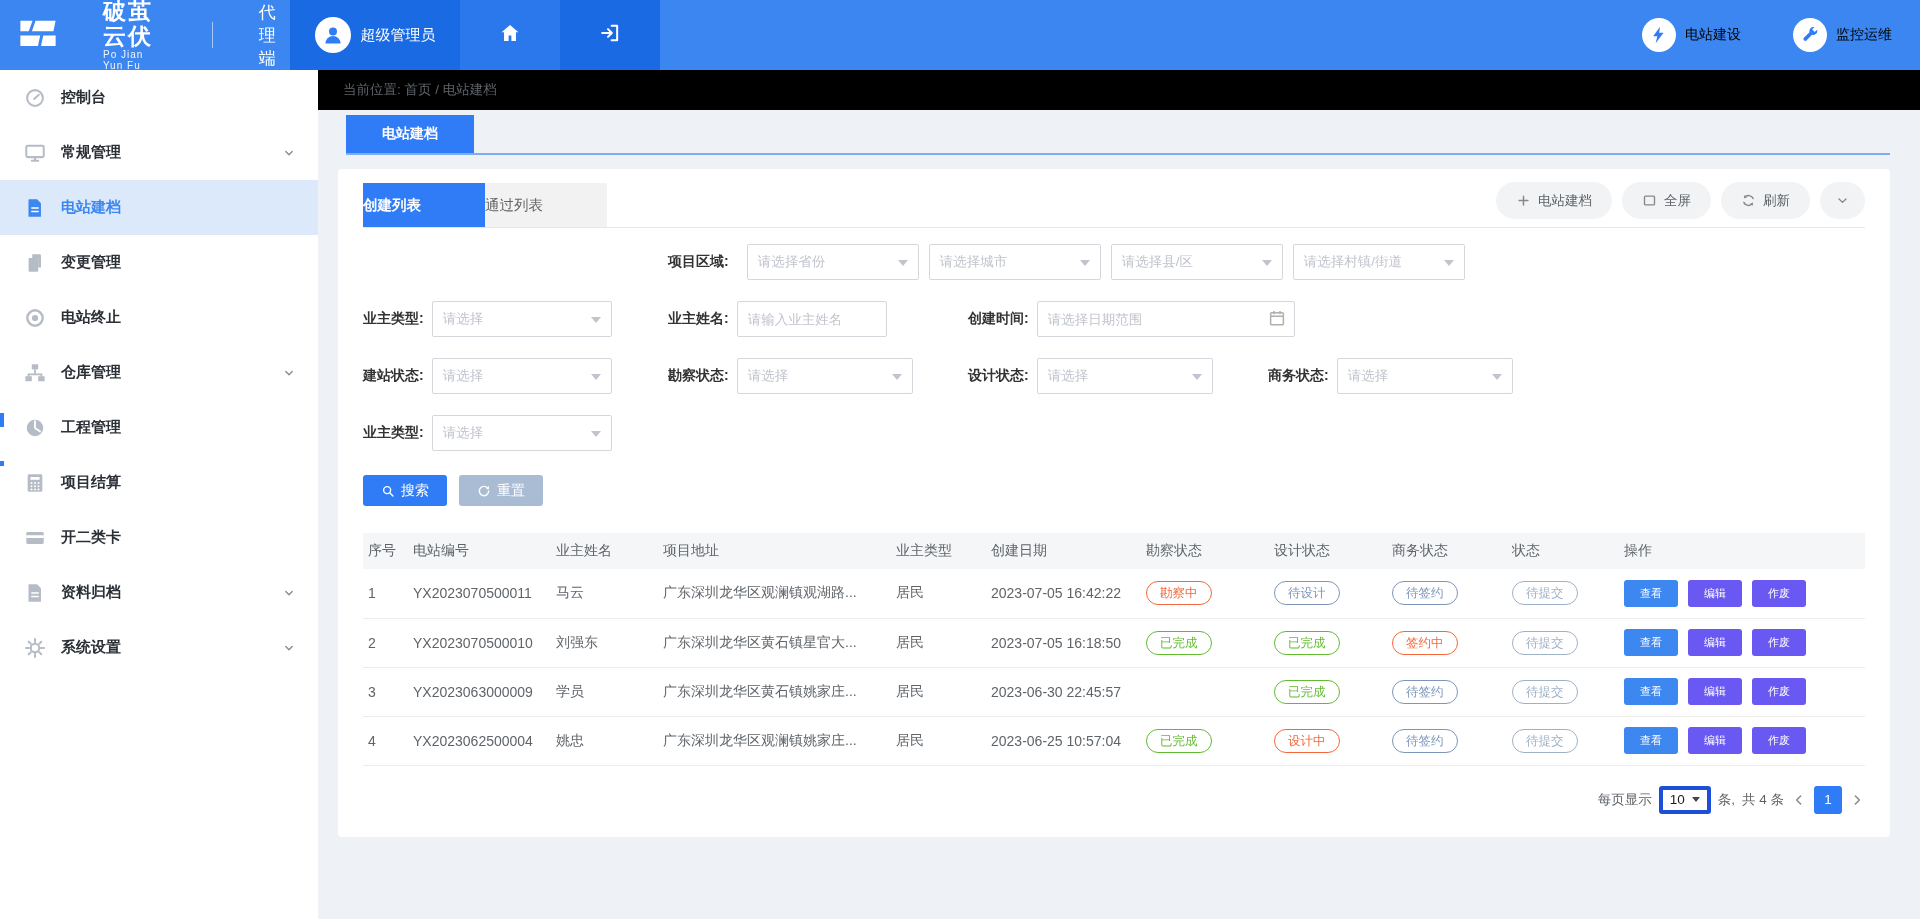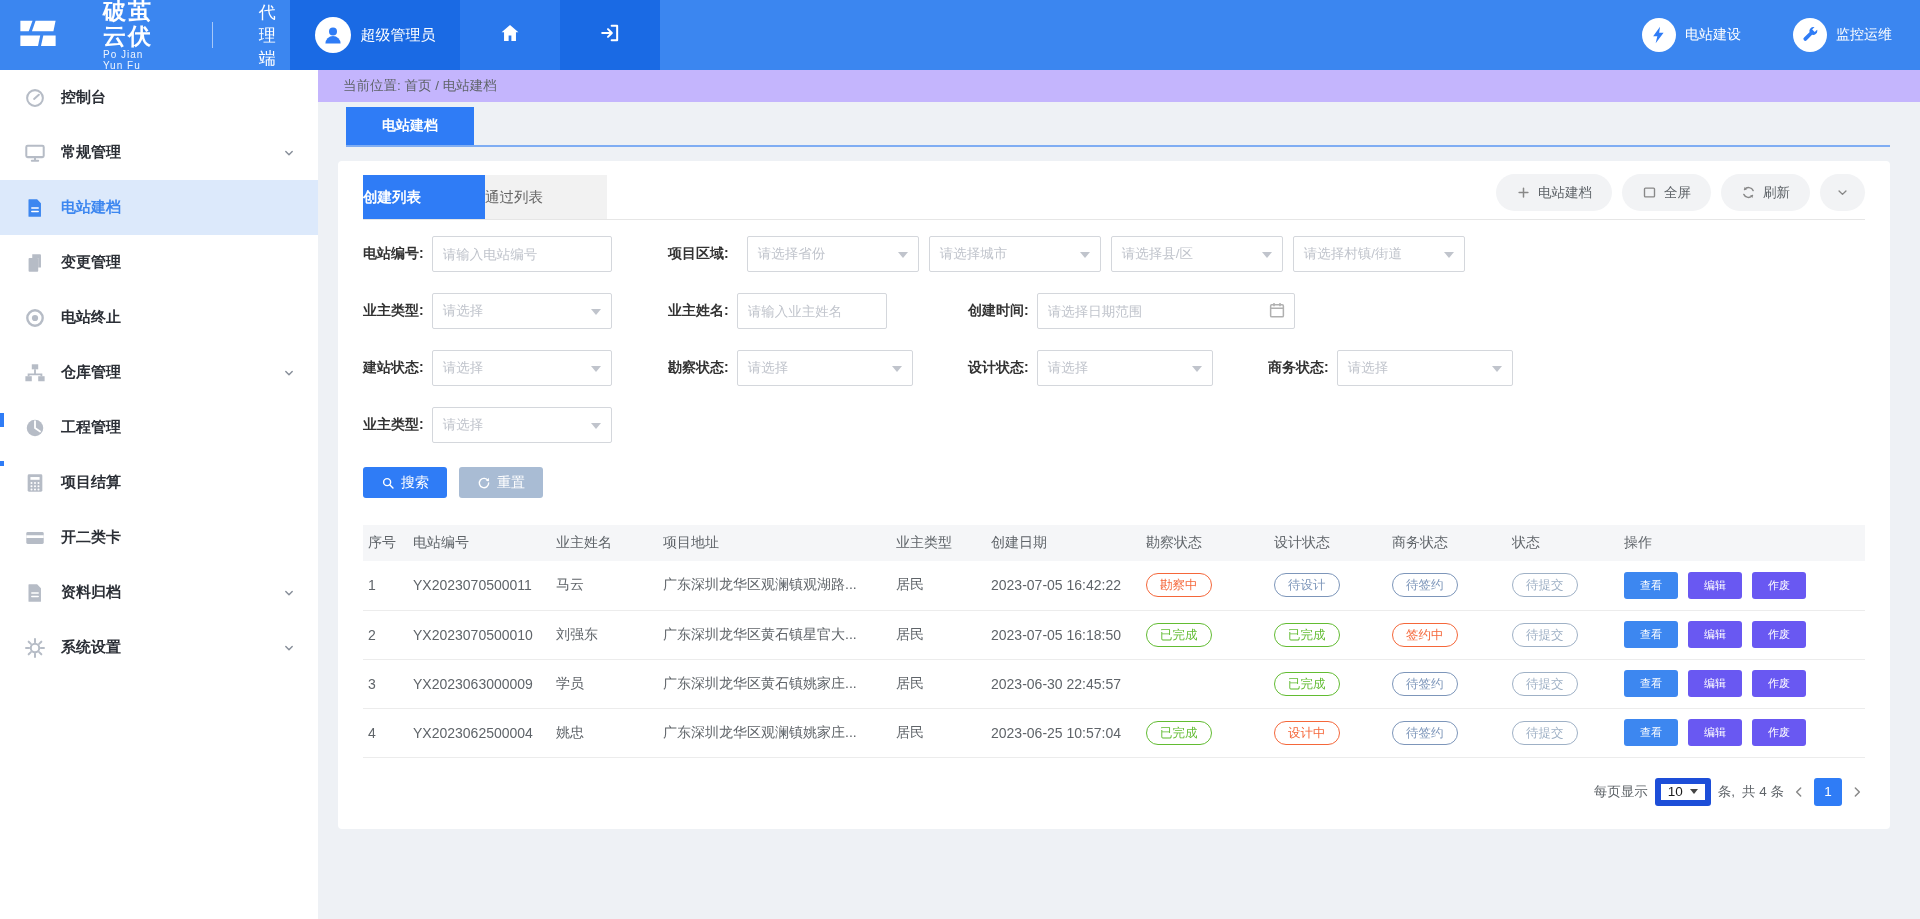--- a/index.html
+++ b/index.html
@@ -23,40 +23,40 @@
     display:flex; align-items:center; justify-content:center; }
   .avatar-circle svg { width:24px; height:24px; }
   .user-name { color:#fff; font-size:15px; }
   .seg-home svg, .seg-logout svg { width:22px; height:22px; }
   .header-spacer { flex:1; }
   .hnav { display:flex; align-items:center; margin-right:28px; }
   .hnav-item { display:flex; align-items:center; gap:9px; margin-left:52px; cursor:pointer; }
   .hnav-circle { width:34px; height:34px; border-radius:50%; background:#fff;
     display:flex; align-items:center; justify-content:center; }
   .hnav-circle svg { width:20px; height:20px; }
-  .hnav-label { color:#ffffff; font-size:14px; }
+  .hnav-label { color:#000000; font-size:14px; }
 
   
   .layout { display:flex; height:849px; }
   .sidebar { width:318px; background:#fff; position:relative; flex:none; }
   .side-item { height:55px; display:flex; align-items:center; padding:0 22px 0 24px; cursor:pointer; }
   .side-item.active { background:#dce9fb; }
   .side-icon { width:24px; height:24px; color:#b6bcc6; display:flex; align-items:center; }
   .side-icon svg { width:22px; height:22px; }
   .side-label { margin-left:13px; font-size:15px; font-weight:700; color:#2b2f36; flex:1; }
   .side-item.active .side-icon { color:#3d87f0; }
   .side-item.active .side-label { color:#3d87f0; }
   .side-chevron { color:#868d98; display:flex; }
   .side-chevron svg { width:14px; height:14px; }
   .scroll-mark { position:absolute; left:0; width:4px; background:#2f7cf6; }
   .mark1 { top:343px; height:14px; }
   .mark2 { top:391px; height:5px; }
 
   .main { flex:1; display:flex; flex-direction:column; min-width:0; }
-  .breadcrumb-bar { height:32px; background:#c4b5fd; display:flex; align-items:center;
+  .breadcrumb-bar { height:40px; background:#000000; display:flex; align-items:center;
     padding-left:25px; font-size:13.5px; color:#5f6469; }
   .page-tab-row { margin:5px 30px 0 28px; border-bottom:2px solid #7fadf3; }
   .page-tab { display:inline-block; background:#2f7cf6; color:#fff; font-size:14px;
     font-weight:700; padding:10px 36px; cursor:pointer; }
 
   .card { background:#fff; margin:14px 30px 0 20px; border-radius:4px;
     padding:0 25px; height:668px; }
 
   
   .toolbar-row { display:flex; justify-content:space-between; align-items:flex-end;
@@ -113,21 +113,21 @@
   .b-blue   { color:#7d96ba; border-color:#7d96ba; }
   .b-gray   { color:#9fb1c6; border-color:#9fb1c6; }
   .btn-action { height:27px; width:54px; border:none; border-radius:3px; color:#fff;
     font-size:11px; margin-right:10px; cursor:pointer;text-align:center; }
   .btn-view { background:#3d87f0; }
   .btn-purple { background:#6958f2; }
 
   
   .pagination { display:flex; justify-content:flex-end; align-items:center;
     margin-top:20px; font-size:13.5px; color:#5f6469; gap:7px; }
-  .pp-select { height:28px; min-width:50px; border:6px solid #1d4ed8; border-radius:3px;
+  .pp-select { height:28px; min-width:50px; border:4px solid #1d4ed8; border-radius:3px;
     display:flex; align-items:center; justify-content:center; gap:7px; color:#1b1b1b;
     font-size:13.5px; cursor:pointer; background:#fff; padding:0 7px; }
   .pp-caret { width:0; height:0; border-left:4px solid transparent;
     border-right:4px solid transparent; border-top:5px solid #444; }
   .page-nav { cursor:pointer; display:flex; align-items:center; }
   .page-nav svg { width:16px; height:16px; }
   .page-current { width:28px; height:28px; background:#2f7cf6; color:#fff; border-radius:3px;
     display:flex; align-items:center; justify-content:center; font-size:13.5px; cursor:pointer; }
 </style>
 </head>
@@ -382,24 +382,20 @@
           <button class="pill sm">
             <svg viewBox="0 0 24 24">
                 <path d="M6.5 9.5l5.5 5.5 5.5-5.5" fill="none" stroke="#888" stroke-width="2.2" stroke-linecap="round" stroke-linejoin="round"></path>
               </svg>
           </button>
         </div>
       </div>
 
       <div class="filters">
 
-        <div class="fgroup">
-          <span class="flabel">电站编号:</span>
-          <input class="finput w180" placeholder="请输入电站编号" style="">
-        </div>
         <div class="region-group">
           <span class="flabel">项目区域:</span>
           <div class="sel w172">
               <span>请选择省份</span>
             </div>
           <div class="sel w172">
               <span>请选择城市</span>
             </div>
           <div class="sel w172">
               <span>请选择县/区</span>

